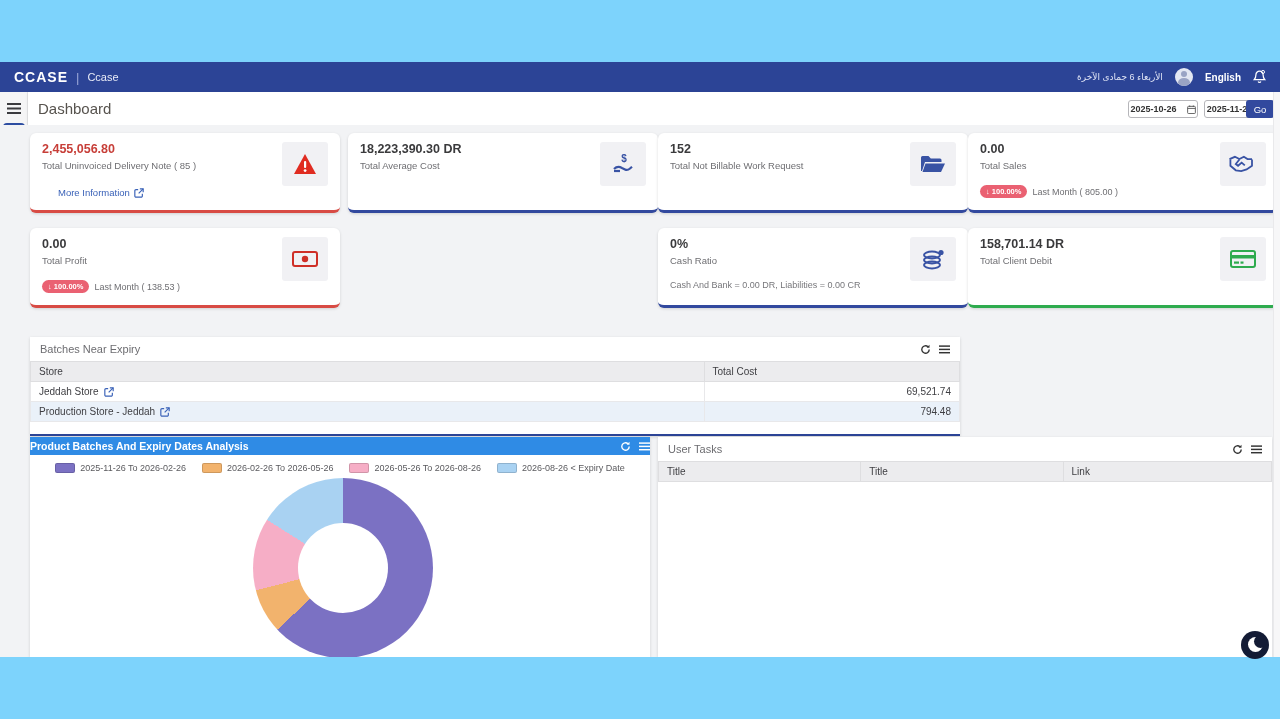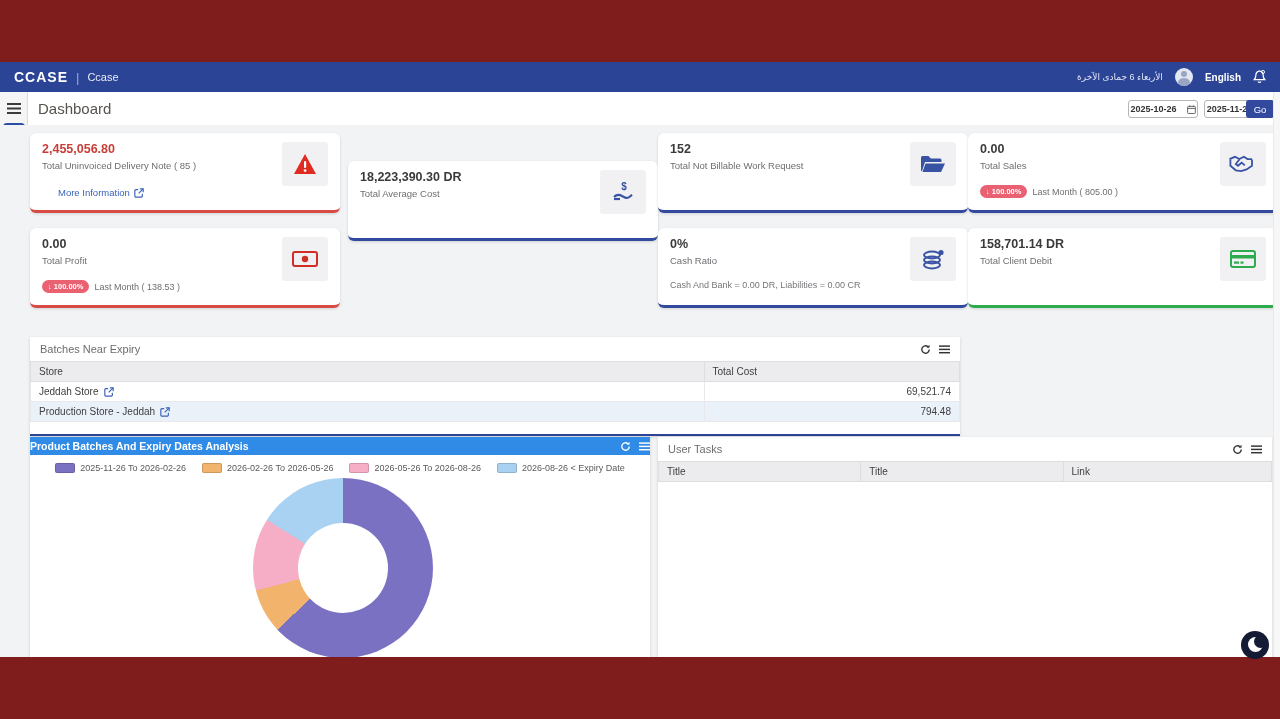--- a/index.html
+++ b/index.html
@@ -1,18 +1,18 @@
 <!DOCTYPE html>
 <html><head>
 <meta charset="utf-8">
 <style>
   * { margin:0; padding:0; box-sizing:border-box; }
   html,body { background:#fff; }
   body { font-family:"Liberation Sans","DejaVu Sans",sans-serif; }
-  .app { position:relative; width:1280px; height:719px; background:#7f1d1d; overflow:hidden; margin:0 auto; }
+  .app { position:relative; width:1280px; height:719px; background:#7dd3fc; overflow:hidden; margin:0 auto; }
 
   
   .navbar { position:absolute; left:0; top:62px; width:1280px; height:30px; background:#2c4496;
             display:flex; align-items:center; padding:0 14px; color:#fff; }
   .brand { font-weight:bold; font-size:14px; letter-spacing:1px; color:#fff; }
   .brand-divider { margin:0 8px; color:#9aa7d8; font-size:13px; }
   .app-name { font-size:11px; color:#e8ebf7; }
   .nav-right { margin-left:auto; display:flex; align-items:center; gap:12px; }
   .hijri-date { font-size:9px; color:#dfe4f5; direction:rtl; }
   .avatar { width:18px; height:18px; border-radius:50%; background:#e3e7f2; position:relative; overflow:hidden; cursor:pointer; }
@@ -193,21 +193,21 @@
       </a>
       <div class="icon-box">
         <svg width="24" height="22" viewBox="0 0 24 22">
             <path d="M12 1 23 21H1z" fill="#e02b20"></path>
             <rect x="11" y="8" width="2.2" height="7" rx="1" fill="#fff"></rect>
             <circle cx="12.1" cy="17.6" r="1.4" fill="#fff"></circle>
           </svg>
       </div>
     </div>
 
-    <div class="card acc-blue" style="left: 348px; top: 8px; border-bottom-color: rgb(50, 73, 158); margin-top: 28px;">
+    <div class="card acc-blue" style="left: 348px; top: 8px; border-bottom-color: rgb(50, 73, 158);">
       <div class="card-value">18,223,390.30 DR</div>
       <div class="card-label">Total Average Cost</div>
       <div class="icon-box">
         <svg width="24" height="22" viewBox="0 0 24 22">
             <text x="13" y="9" font-size="10" font-weight="bold" fill="#3953a4" text-anchor="middle" font-family="Liberation Sans, sans-serif">$</text>
             <path d="M3 16c2.5-2.5 5.5-2.5 8-1l3 1.5c1.5.8 3.5.3 5-1l2-1.8" fill="none" stroke="#3953a4" stroke-width="2.2"></path>
             <path d="M3 18h6" stroke="#3953a4" stroke-width="2.2"></path>
           </svg>
       </div>
     </div>

